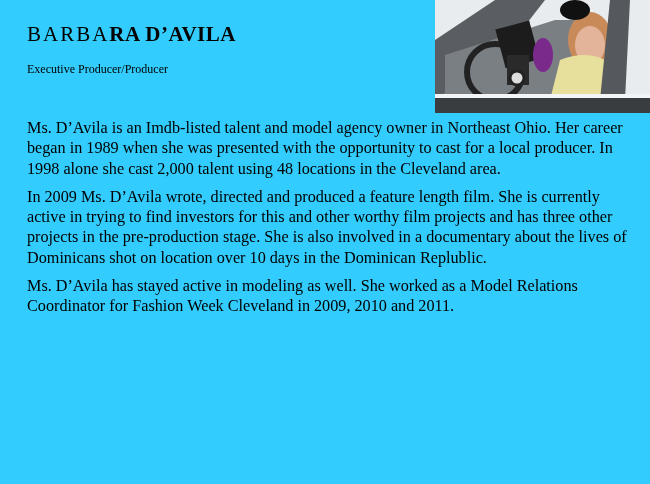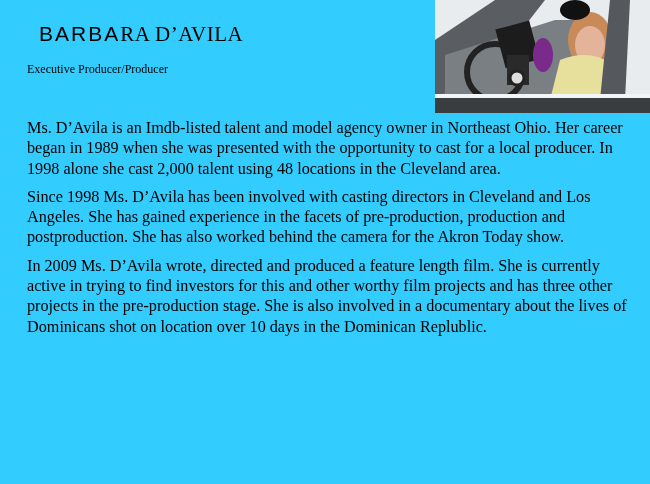--- a/index.html
+++ b/index.html
@@ -1,20 +1,20 @@
 <!DOCTYPE html>
 <html><head>
 <meta charset="utf-8">
 <style>
   html, body { margin:0; padding:0; }
   body { width:650px; height:484px; background:#33ccff; position:relative; overflow:hidden;
          font-family:"Liberation Serif", serif; color:#000; }
   .name { position:absolute; left:27px; top:22px; font-size:21px; letter-spacing:0.5px; }
-  .name .p1 { font-family:Liberation Sans, sans-serif; font-weight:normal; letter-spacing:2px;margin-left:12px; }
-  .name .p2 { font-family:"Liberation Serif", serif; font-weight:normal; }
+  .name .p1 { font-family:Liberation Serif, serif; font-weight:normal; letter-spacing:2px; }
+  .name .p2 { font-family:"Liberation Serif", serif; font-weight:bold; }
   .role { position:absolute; left:27px; top:62px; font-size:12px; }
   .photo { position:absolute; left:435px; top:0; width:215px; height:113px; overflow:hidden; background:#c9ccd0; }
   .body { position:absolute; left:27px; top:118px; width:620px; font-size:16.2px; line-height:20.3px; }
   .body p { margin:0 12px 8px 0; }
 </style>
 </head>
 <body>
 
 <div class="name"><span class="p1">BARBA</span><span class="p2">RA D’AVILA</span></div>
 <div class="role">Executive Producer/Producer</div>
@@ -34,15 +34,15 @@
     <ellipse cx="108" cy="55" rx="10" ry="17" fill="#7a2a8a"></ellipse>
     <ellipse cx="140" cy="10" rx="15" ry="10" fill="#111"></ellipse>
     <polygon points="175,0 195,0 190,100 165,100" fill="#55595d"></polygon>
     <rect x="0" y="95" width="215" height="18" fill="#3a3d40"></rect>
     <rect x="0" y="94" width="215" height="4" fill="#f2f4f6"></rect>
   </svg>
 </div>
 
 <div class="body">
   <p>Ms. D’Avila is an Imdb-listed talent and model agency owner in Northeast Ohio. Her career began in 1989 when she was presented with the opportunity to cast for a local producer. In 1998 alone she cast 2,000 talent using 48 locations in the Cleveland area.</p>
-  <p>Since 1998 Ms. D’Avila has been involved with casting directors in Cleveland and Los Angeles. She has gained experience in the facets of pre-production, production and postproduction. She has also worked behind the camera for the Akron Today show.</p>
   <p>In 2009 Ms. D’Avila wrote, directed and produced a feature length film. She is currently active in trying to find investors for this and other worthy film projects and has three other projects in the pre-production stage. She is also involved in a documentary about the lives of Dominicans shot on location over 10 days in the Dominican Replublic.</p>
+  <p>Ms. D’Avila has stayed active in modeling as well. She worked as a Model Relations Coordinator for Fashion Week Cleveland in 2009, 2010 and 2011.</p>
 </div>
 
 </body></html>

